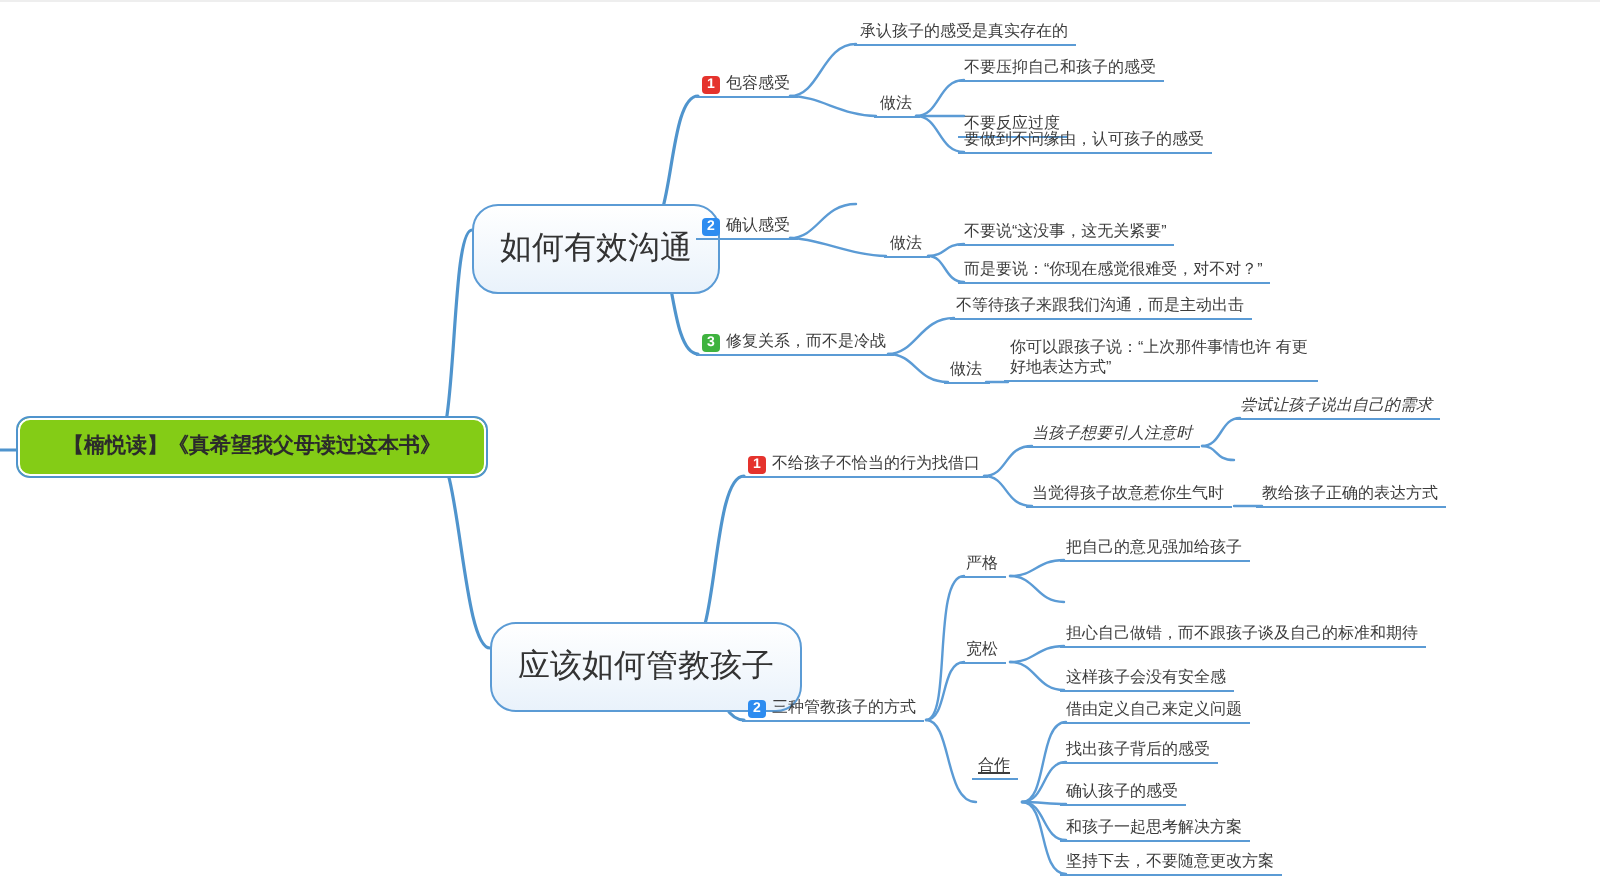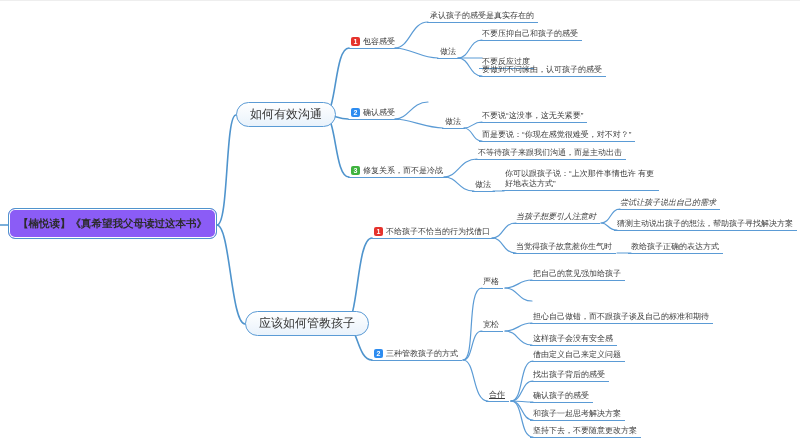--- a/index.html
+++ b/index.html
@@ -1,26 +1,26 @@
 <!DOCTYPE html>
 <html><head>
 <meta charset="utf-8">
 <style>
   html,body{margin:0;padding:0;background:#fff;}
   #canvas{position:relative;width:800px;height:445px;background:#fff;overflow:hidden;
           font-family:"Liberation Sans","DejaVu Sans",sans-serif;border-top:1px solid #eee;}
   #links{position:absolute;left:0;top:0;width:800px;height:445px;}
   .node{position:absolute;white-space:nowrap;color:#3c3c3c;font-size:8px;line-height:11px;}
   .line-node{border-bottom:1.4px solid #5b9bd5;padding:0 4px 1px 3px;}
-  .root-box{left:8px;top:207px;width:209px;box-sizing:border-box;text-align:center;
-            border:1.5px solid #4f94cd;border-radius:7px;background:#8b5cf6;
+  .root-box{left:8px;top:207px;width:236px;box-sizing:border-box;text-align:center;
+            border:1.5px solid #4f94cd;border-radius:7px;background:#84cc16;
             font-size:10.5px;font-weight:bold;color:#2b2b2b;padding:9px 4px;
             box-shadow:inset 0 0 0 1px #fff;}
   .pill{border:1.3px solid #5b9bd5;border-radius:13px;background:linear-gradient(#ffffff,#e9f2fb);
-        font-size:12px;color:#333;padding:6px 13px;}
+        font-size:16px;color:#333;padding:16px 13px;}
   .badge{display:inline-block;width:9px;height:9px;line-height:9.5px;border-radius:2px;
          color:#fff;font-size:7px;font-weight:bold;text-align:center;margin-right:3px;
          position:relative;top:-0.5px;}
   .badge-red{background:#e5332d;}
   .badge-blue{background:#2d8cf0;}
   .badge-green{background:#3fb33f;}
   .two-line{white-space:normal;width:150px;line-height:10px;}
   path.link{fill:none;stroke:#5b9bd5;stroke-width:1.2;stroke-linecap:round;}
   path.link-main{fill:none;stroke:#4f94cd;stroke-width:1.6;stroke-linecap:round;}
 </style>
@@ -132,23 +132,20 @@
 
   <div class="node line-node" style="left:371px;top:225px;">
     <span class="badge badge-red">1</span><span>不给孩子不恰当的行为找借口</span>
   </div>
   <div class="node line-node" style="left:513px;top:210px;font-style:italic;">
     <span>当孩子想要引人注意时</span>
   </div>
   <div class="node line-node" style="left:617px;top:196px;font-style:italic;">
     <span>尝试让孩子说出自己的需求</span>
   </div>
-  <div class="node line-node" style="left:614px;top:217px;">
-    <span>猜测主动说出孩子的想法，帮助孩子寻找解决方案</span>
-  </div>
   <div class="node line-node" style="left:513px;top:240px;">
     <span>当觉得孩子故意惹你生气时</span>
   </div>
   <div class="node line-node" style="left:628px;top:240px;">
     <span>教给孩子正确的表达方式</span>
   </div>
 
   <div class="node line-node" style="left:371px;top:347px;">
     <span class="badge badge-blue">2</span><span>三种管教孩子的方式</span>
   </div>
@@ -160,21 +157,21 @@
   </div>
   <div class="node line-node" style="left:480px;top:318px;">
     <span>宽松</span>
   </div>
   <div class="node line-node" style="left:530px;top:310px;">
     <span>担心自己做错，而不跟孩子谈及自己的标准和期待</span>
   </div>
   <div class="node line-node" style="left:530px;top:332px;">
     <span>这样孩子会没有安全感</span>
   </div>
-  <div class="node line-node" style="left:486px;top:388px;text-decoration:underline;">
+  <div class="node line-node" style="left:486px;top:376px;text-decoration:underline;">
     <span>合作</span>
   </div>
   <div class="node line-node" style="left:530px;top:348px;">
     <span>借由定义自己来定义问题</span>
   </div>
   <div class="node line-node" style="left:530px;top:368px;">
     <span>找出孩子背后的感受</span>
   </div>
   <div class="node line-node" style="left:530px;top:389px;">
     <span>确认孩子的感受</span>

